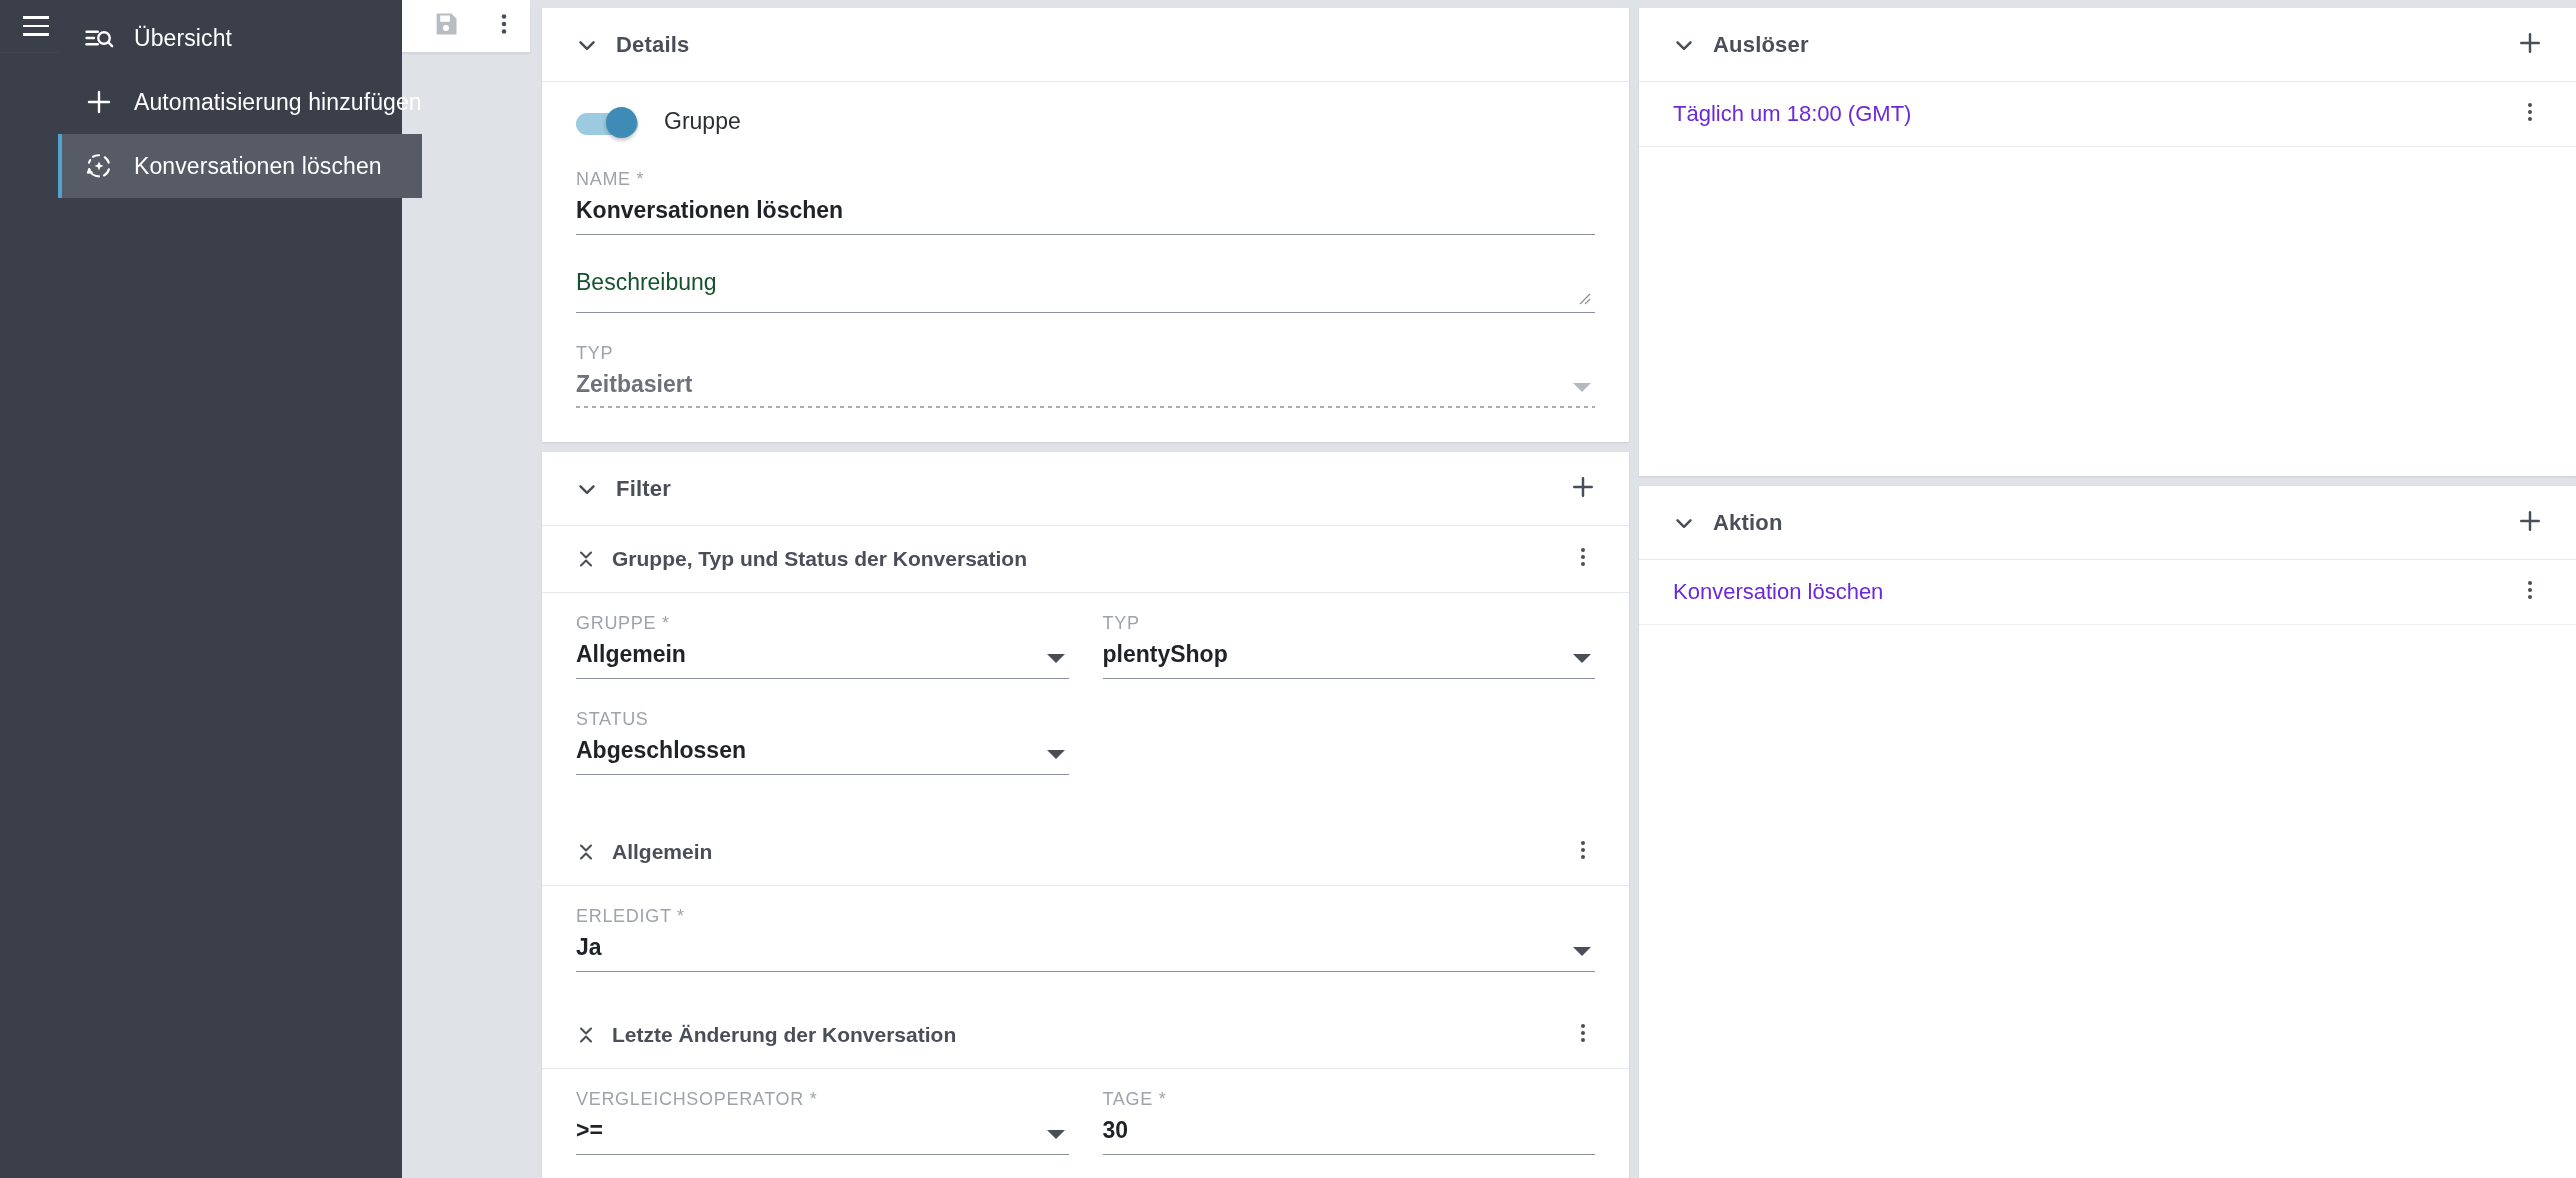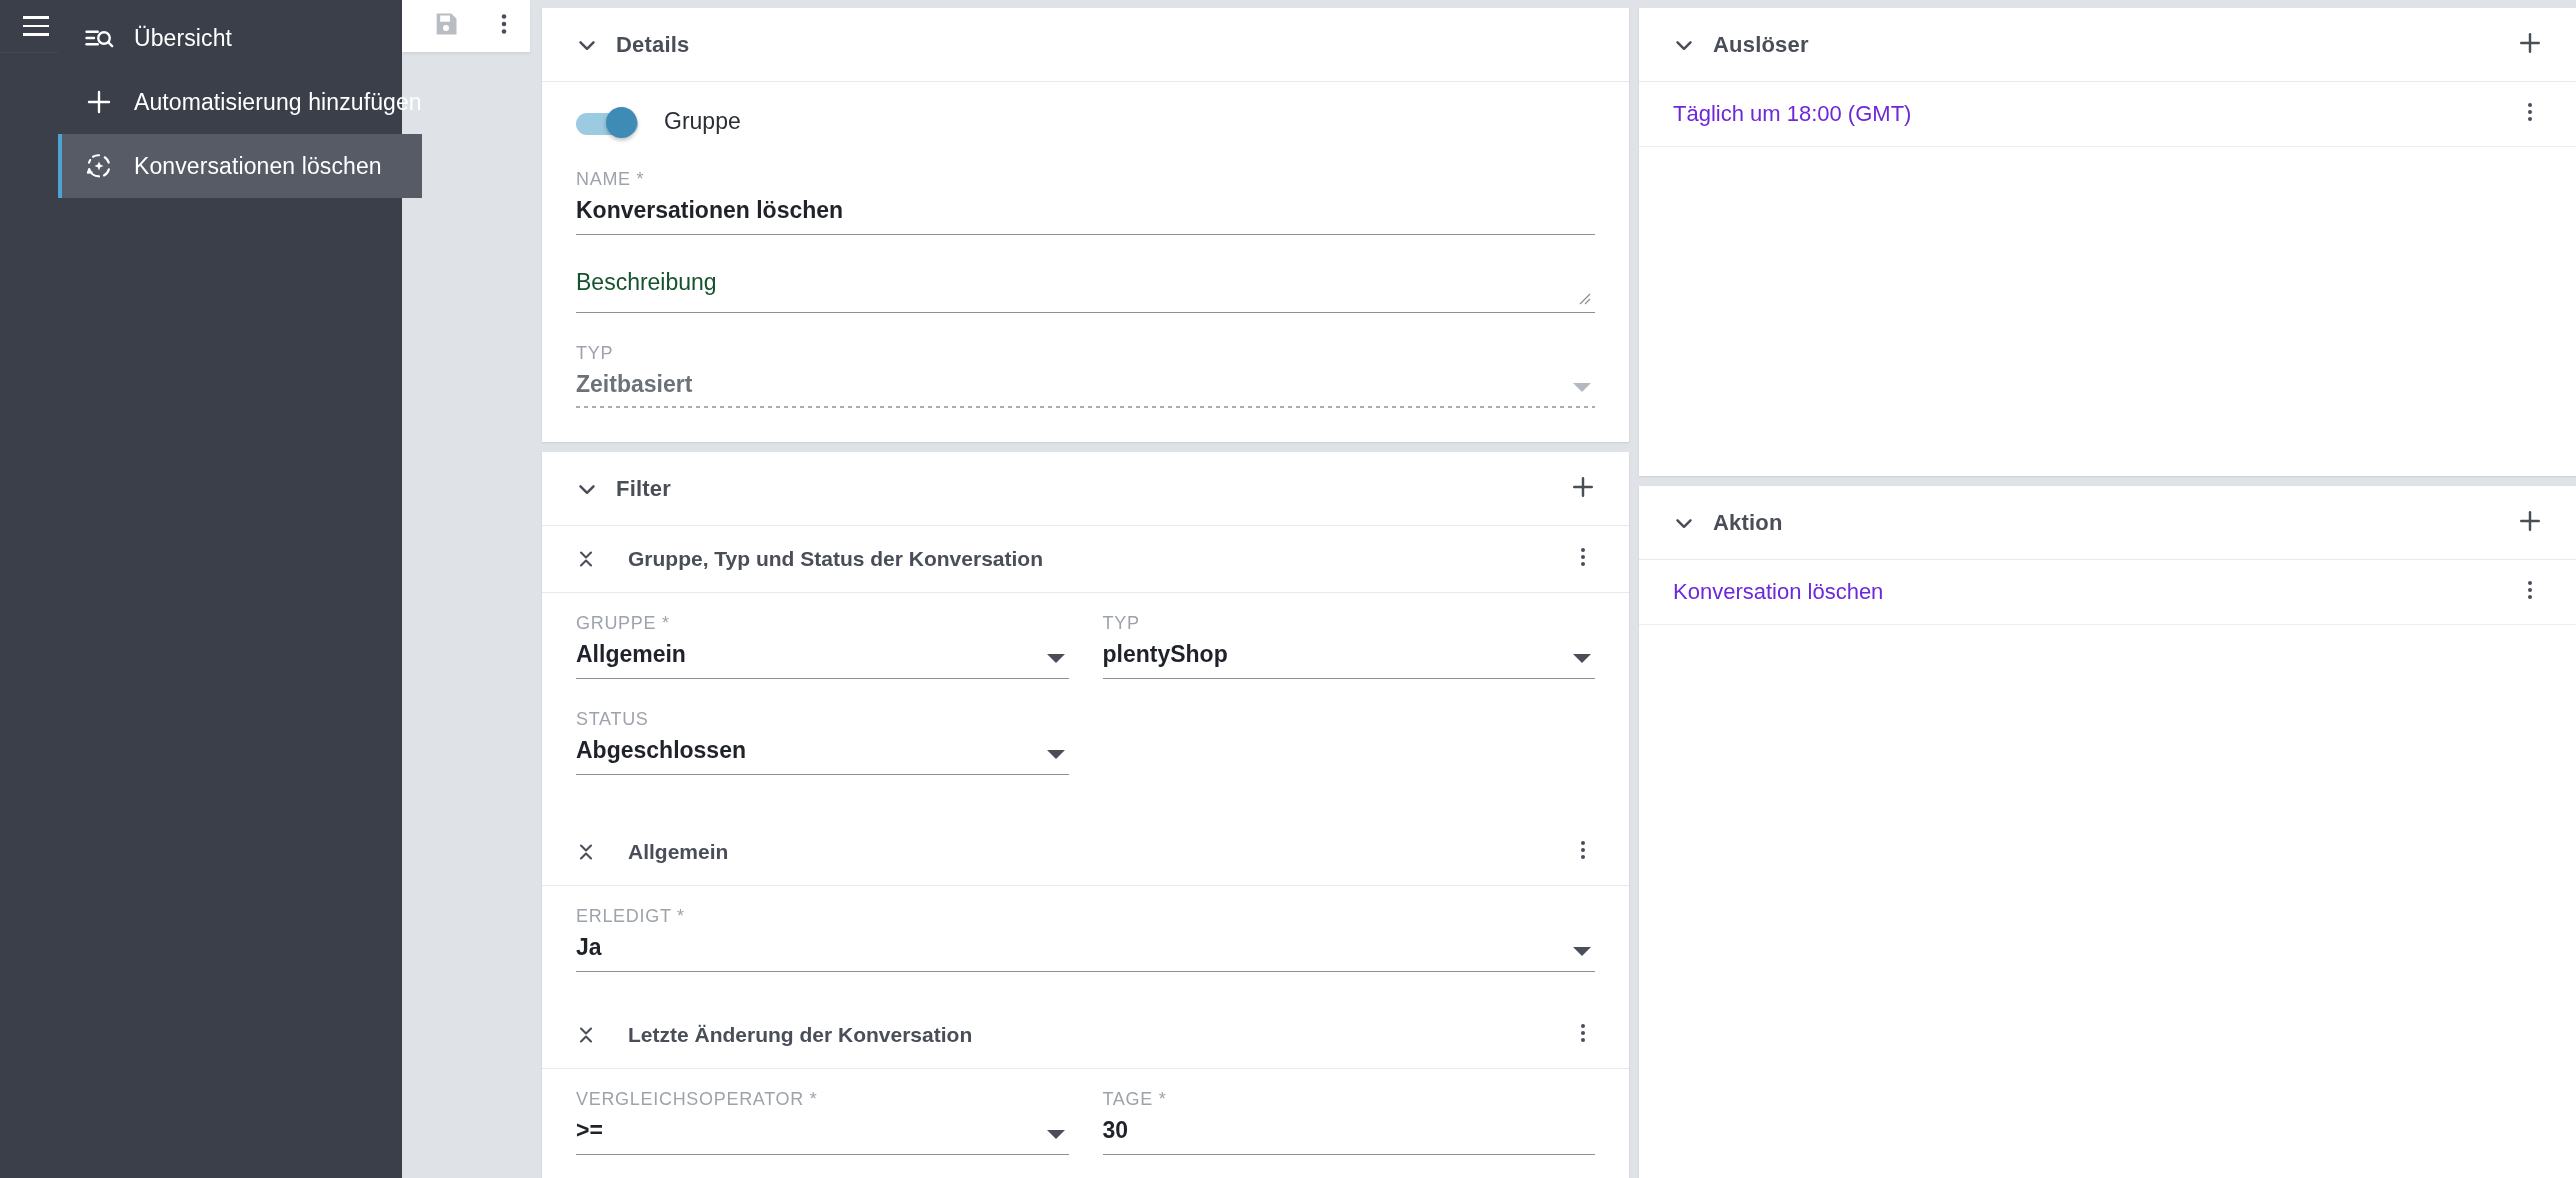--- a/index.html
+++ b/index.html
@@ -144,21 +144,21 @@
   
   .sub-head {
     height: 67px; display: flex; align-items: center;
     padding: 0 22px; border-bottom: 1px solid #e6e9ed; background:#fff;
   }
   .sub-ico {
     width: 44px; flex: 0 0 44px; display:flex; align-items:center; justify-content:center;
     color: #4a4e58; cursor: pointer;
   }
   .sub-title {
-    font-size: 21px; font-weight: bold; color: #4a4e58; margin-left: 20px;
+    font-size: 21px; font-weight: bold; color: #4a4e58; margin-left: 4px;
   }
   .sub-body { padding: 20px 34px 14px 34px; }
 
   .list-row {
     height: 65px; display: flex; align-items: center;
     padding: 0 22px 0 34px; border-bottom: 1px solid #eceff2;
   }
   .list-text { font-size: 22px; color: #6d28d9; }
 
   .card.grow { flex: 1; min-height: 0; }

